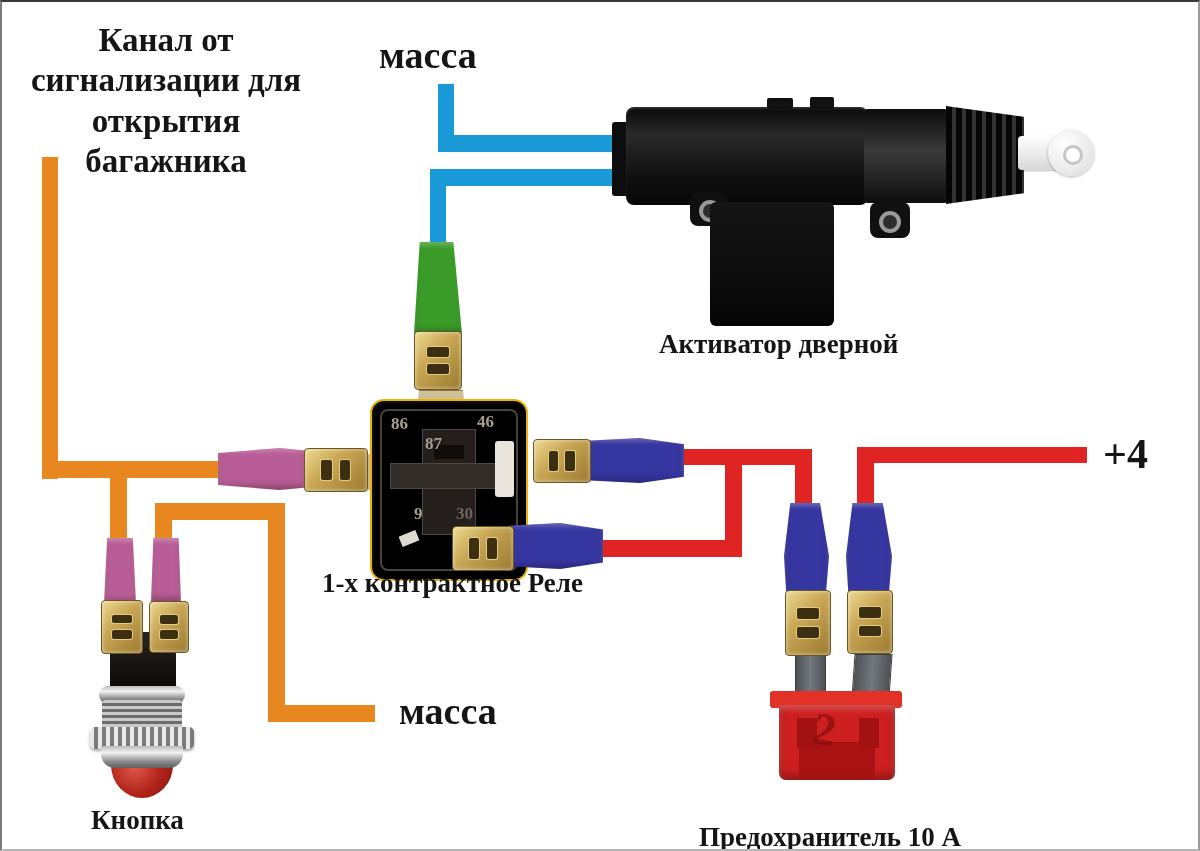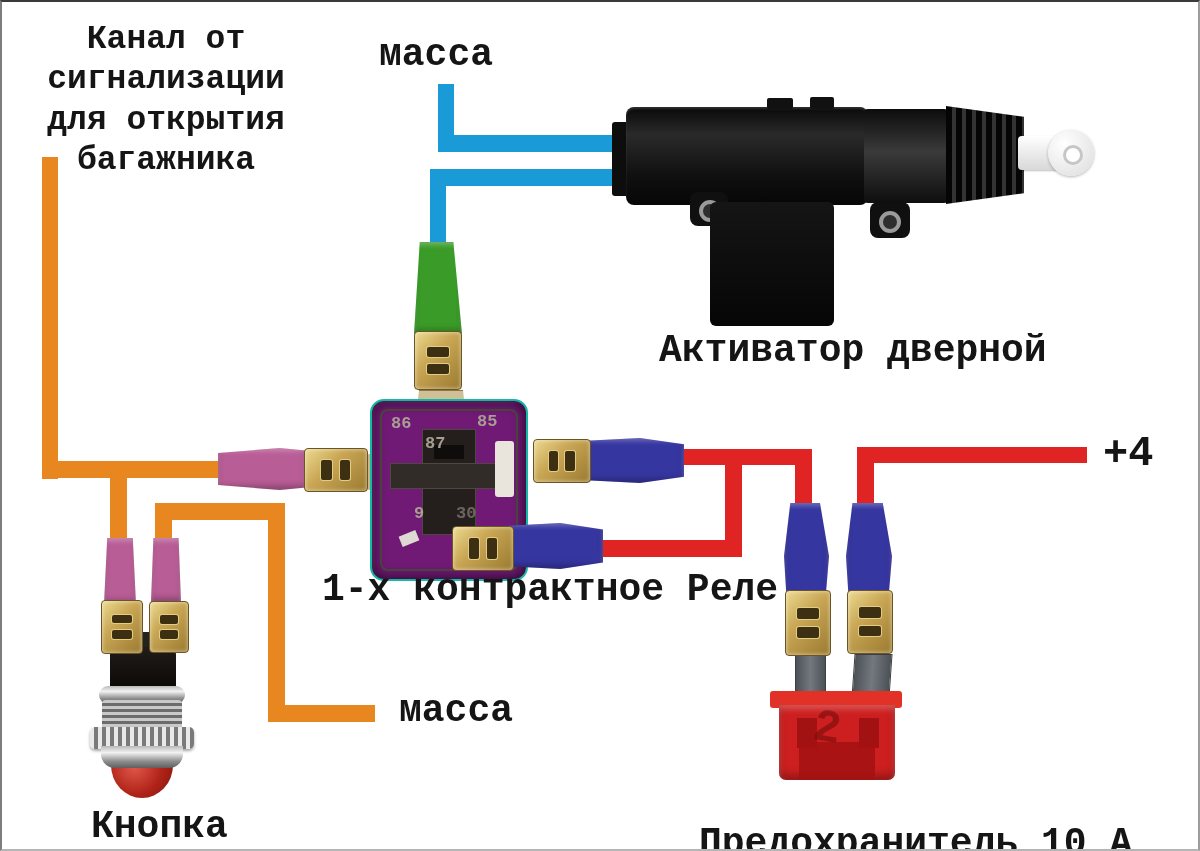--- a/index.html
+++ b/index.html
@@ -1,27 +1,27 @@
 <!DOCTYPE html>
 <html style="--background: #ffffff; --wire-orange: #e8871f; --wire-blue: #1b9ad8; --wire-red: #e02424; --connector-green: #3a9b28; --connector-pink: #b95d96; --connector-blue: #3636a0; --fuse-body: #cd1f1f;"><head>
 <meta charset="utf-8">
 <style>
   html,body{margin:0;padding:0;background:#e9e9e9;}
   .canvas{
     position:relative;width:1196px;height:847px;background:var(--background,#fff);
     border-top:2px solid #3a3a3a;border-left:2px solid #7d7d7d;
     border-right:2px solid #9c9c9c;border-bottom:2px solid #b5b5b5;
-    font-family:Liberation Mono, monospace;overflow:hidden;
+    font-family:Liberation Serif, serif;overflow:hidden;
   }
   .t{position:absolute;color:#151515;font-weight:bold;z-index:6;white-space:nowrap;}
   .title{left:18px;top:18px;width:292px;font-size:33px;line-height:1.22;text-align:center;white-space:normal;}
   .ground-top{left:377px;top:31px;font-size:38px;}
   .ground-bottom{left:397px;top:687px;font-size:38px;}
   .power{left:1101px;top:428px;font-size:42px;}
-  .lab{font-size:38px;}
+  .lab{font-size:27px;}
   .actuator-label{left:657px;top:327px;}
   .relay-label{left:320px;top:566px;}
   .fuse-label{left:697px;top:820px;}
   .button-label{left:89px;top:803px;}
 
   .wire{position:absolute;z-index:1;}
   .wire.o{background:var(--wire-orange,#e8871f);}
   .wire.b{background:var(--wire-blue,#1b9ad8);}
   .wire.r{background:var(--wire-red,#e02424);}
 
@@ -34,22 +34,22 @@
     background:linear-gradient(135deg,#ecd98f 0%,#c9a755 40%,#9b7a30 100%);
     box-shadow:inset 0 0 4px rgba(255,255,255,.6);}
   .term i{position:absolute;background:#3d3012;border-radius:2px;box-shadow:0 0 0 1px #e3cd84;}
   .term.v i.s1{left:26%;top:26%;width:48%;height:17%;}
   .term.v i.s2{left:26%;top:56%;width:48%;height:17%;}
   .term.h i.s1{left:26%;top:26%;width:17%;height:48%;}
   .term.h i.s2{left:56%;top:26%;width:17%;height:48%;}
 
   .blade{position:absolute;z-index:2;background:#c9b68d;border:1px solid #8d7742;}
 
-  .relay-body{position:absolute;left:368px;top:397px;width:154px;height:178px;background:#701a75;
-    border:2px solid #14b8a6;border-radius:14px;z-index:2;
+  .relay-body{position:absolute;left:368px;top:397px;width:154px;height:178px;background:#000000;
+    border:2px solid #eab308;border-radius:14px;z-index:2;
     box-shadow:inset 0 0 14px rgba(0,0,0,.8), inset 2px 2px 3px rgba(255,255,255,.12);}
   .relay-inner{position:absolute;left:8px;top:8px;width:134px;height:158px;border:2px solid #4a433c;border-radius:8px;}
   .relay-center{position:absolute;left:50px;top:28px;width:52px;height:104px;background:#241f1c;border:1px solid #4f4840;}
   .relay-bar{position:absolute;left:18px;top:62px;width:118px;height:24px;background:#322c28;border:1px solid #4f4840;}
   .relay-slot-dark{position:absolute;left:62px;top:44px;width:30px;height:14px;background:#0f0d0b;}
   .relay-slot-white{position:absolute;left:123px;top:40px;width:19px;height:56px;background:#e9e4dc;border-radius:3px;}
   .relay-notch{position:absolute;left:28px;top:132px;width:18px;height:11px;background:#ded9d2;transform:rotate(-22deg);}
   .pin{position:absolute;color:#a79d92;font-size:17px;font-weight:bold;z-index:3;}
 
   .act{position:absolute;z-index:2;}
@@ -142,21 +142,21 @@
   <div class="blade" style="left:358px;top:448px;width:34px;height:44px;clip-path:polygon(0 12%,100% 0,100% 100%,0 82%);"></div>
   <div class="blade" style="left:430px;top:515px;width:18px;height:56px;"></div>
   <div class="relay-body">
     <div class="relay-inner"></div>
     <div class="relay-center"></div>
     <div class="relay-bar"></div>
     <div class="relay-slot-dark"></div>
     <div class="relay-slot-white"></div>
     <div class="relay-notch"></div>
     <div class="pin" style="left:19px;top:13px;">86</div>
-    <div class="pin" style="left:105px;top:11px;">85</div>
+    <div class="pin" style="left:105px;top:11px;">46</div>
     <div class="pin" style="left:53px;top:33px;">87</div>
     <div class="pin" style="left:42px;top:103px;">9</div>
     <div class="pin" style="left:84px;top:103px;opacity:.55;">30</div>
   </div>
 
   <div class="act" style="left:0;top:0;width:0;height:0;">
     <div style="position:absolute;left:610px;top:120px;width:22px;height:74px;background:#0d0d0d;border-radius:3px;"></div>
     <div style="position:absolute;left:624px;top:105px;width:242px;height:98px;background:linear-gradient(180deg,#090909,#2a2a2a 28%,#101010 70%,#060606);border-radius:8px;box-shadow:inset 0 2px 2px rgba(255,255,255,.15);"></div>
     <div style="position:absolute;left:765px;top:96px;width:26px;height:11px;background:#111;border-radius:2px;"></div>
     <div style="position:absolute;left:808px;top:95px;width:24px;height:12px;background:#111;border-radius:2px;"></div>

